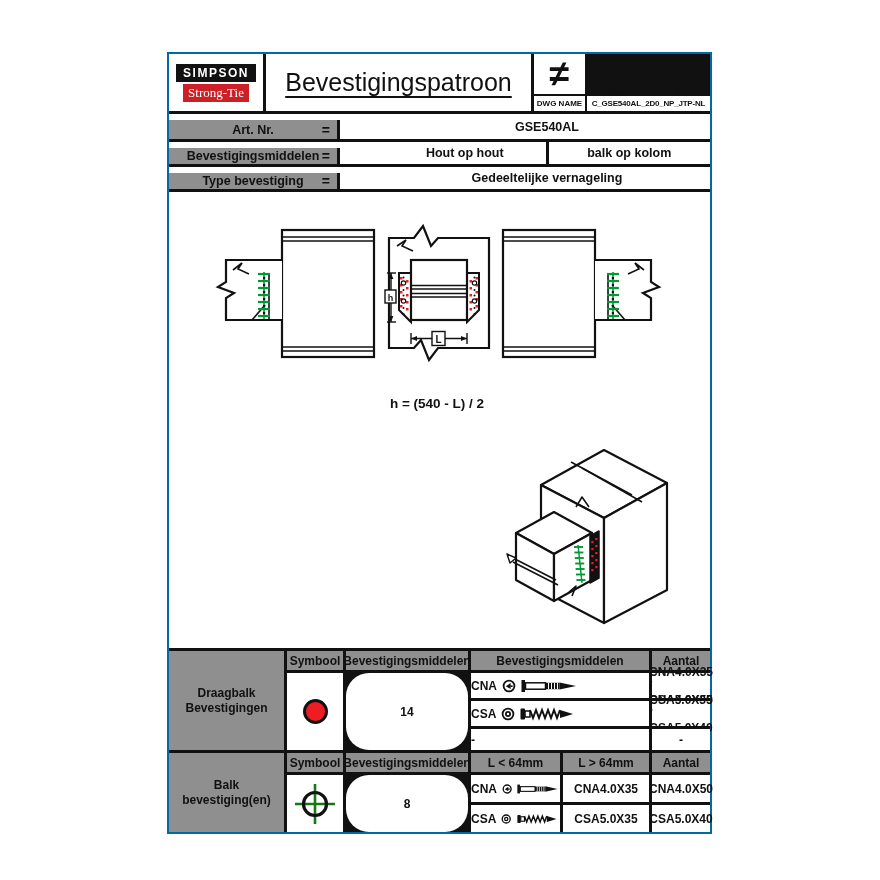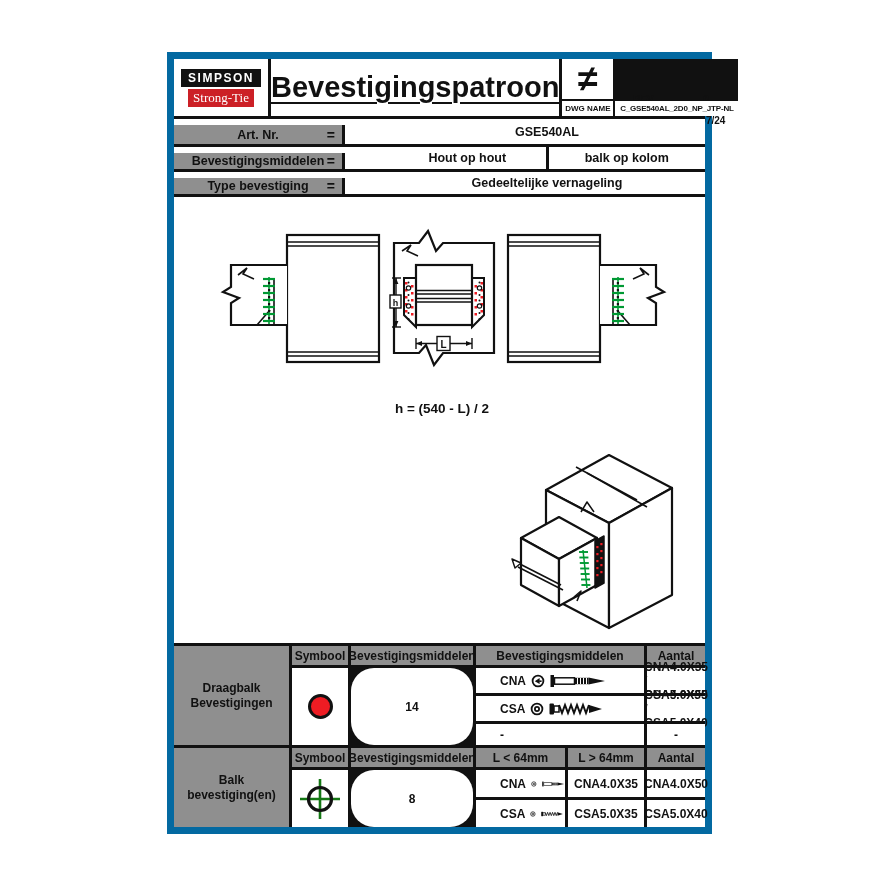--- a/index.html
+++ b/index.html
@@ -1,24 +1,24 @@
 <!DOCTYPE html>
 <html><head>
 <meta charset="utf-8">
 <style>
   * { box-sizing: border-box; margin: 0; padding: 0; }
   html,body { width:880px; height:880px; background:#fff; font-family:"Liberation Sans",sans-serif; color:#111; }
-  .page { position:absolute; left:167px; top:52px; width:545px; height:782px; border:7px solid #0369a1; display:flex; flex-direction:column; background:#fff; }
+  .page { position:absolute; left:167px; top:52px; width:545px; height:782px; border:2px solid #0369a1; display:flex; flex-direction:column; background:#fff; }
 
   
   .header { height:60px; border-bottom:3px solid #111; display:grid; grid-template-columns:97px 1fr 176px; }
   .logo-cell { border-right:3px solid #111; display:flex; flex-direction:column; align-items:center; justify-content:center; gap:2px; padding:2px; }
   .logo-black { background:#111; color:#fff; font-weight:bold; font-size:12px; letter-spacing:1.5px; padding:2px 7px; }
   .logo-red { background:#cc2026; color:#fff; font-family:"Liberation Serif",serif; font-weight:normal; font-size:13px; padding:1px 5px; }
-  .title-cell { border-right:3px solid #111; display:flex; align-items:center; justify-content:center; font-size:29px; font-weight:bold; text-decoration:underline; text-decoration-thickness:2px; text-underline-offset:5px; }
+  .title-cell { border-right:3px solid #111; display:flex; align-items:center; justify-content:center; font-size:25px; font-weight:normal; text-decoration:underline; text-decoration-thickness:2px; text-underline-offset:5px; }
   .revgrid { display:grid; grid-template-columns:51px 56px 1fr; grid-template-rows:19px 19px 1fr; background:#111; gap:2px; }
   .revgrid > div { background:#fff; display:flex; align-items:center; justify-content:center; font-weight:bold; }
   .neq-cell { grid-row:1/3; font-size:36px; line-height:1; }
   .rev-small { font-size:10px;margin-top:40px; }
   .dwg-small { font-size:8px; }
   .dwg-value { grid-column:2/4; font-size:8px; letter-spacing:-0.2px; }
 
   
   .info { border-bottom:3px solid #111; }
   .info-row { height:25px; display:grid; grid-template-columns:171px 1fr; background:#fff; }
@@ -37,21 +37,21 @@
   .ftable { display:grid; background:#111; gap:3px; }
   .ftable > div { background:#fff; display:flex; align-items:center; justify-content:center; font-weight:bold; font-size:12px; }
   .t1 { grid-template-columns:115px 56px 122px 1fr 58px; grid-template-rows:19px 25px 25px 21px; border-bottom:3px solid #111; }
   .t2 { grid-template-columns:115px 56px 122px 89px 1fr 58px; grid-template-rows:19px 27px 27px; }
   .gray { background:#8f8f8f !important; }
   .tlabel { text-align:center; line-height:1.25; font-size:12px; }
   .span-rows-t1 { grid-row:1/5; }
   .span-rows2-t1 { grid-row:2/5; }
   .span-rows-t2 { grid-row:1/4; }
   .span-rows2-t2 { grid-row:2/4; }
-  .code-cell { justify-content:flex-start !important; gap:5px; padding-left:24px; }
+  .code-cell { justify-content:flex-start !important; gap:5px; padding-left:0; }
   .aantal-cell { font-size:13px;border-radius:23px; }
   .red-dot { width:25px; height:25px; border-radius:50%; background:#ee1c23; border:3px solid #111; }
 </style>
 </head>
 <body>
 
 <div class="page">
 
   <div class="header">
     <div class="logo-cell">

